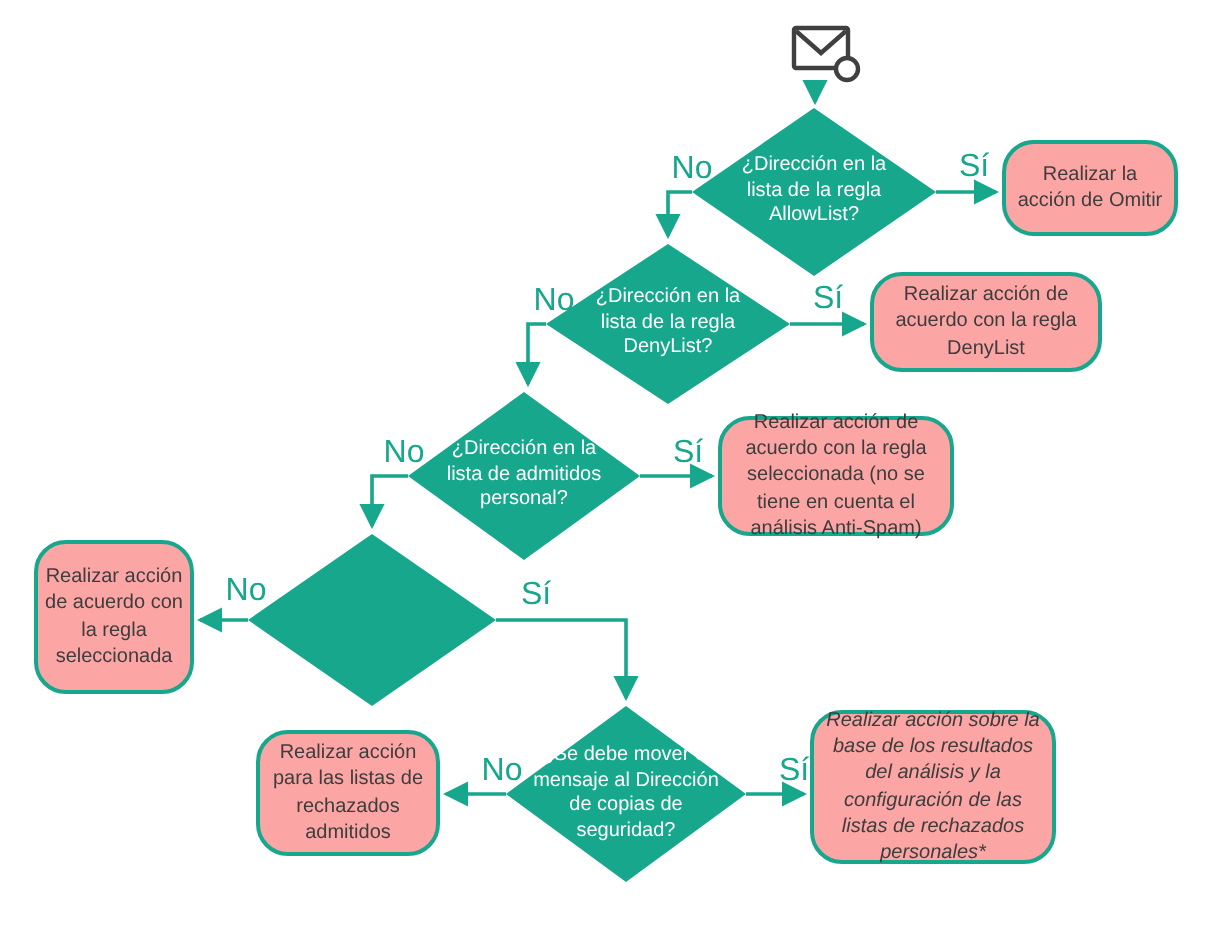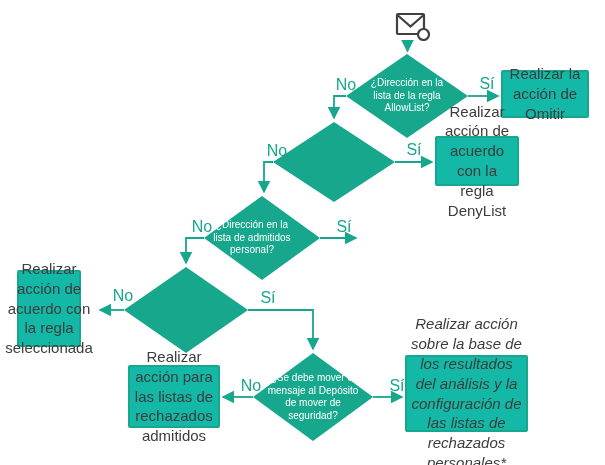--- a/index.html
+++ b/index.html
@@ -17,51 +17,51 @@
   .dtext {
     position: absolute; z-index: 2;
     display: flex; align-items: center; justify-content: center;
     text-align: center; color: #ffffff;
     font-size: 10px; line-height: 1.25;
   }
   .dtext span { display: block; }
 
   .abox {
     position: absolute; z-index: 2; box-sizing: border-box;
-    background: #14b8a6;
+    background: #fca5a5;
     border: 2px solid var(--accent);
-    border-radius: 2px;
+    border-radius: 16px;
     display: flex; align-items: center; justify-content: center;
     text-align: center; color: var(--textdark);
-    font-size: 15px; line-height: 1.32;
+    font-size: 10px; line-height: 1.32;
     padding: 3px;
   }
 
   .blabel {
     position: absolute; z-index: 2;
     transform: translate(-50%, -50%);
     color: var(--accent); font-size: 16px; white-space: nowrap; padding-left: 20px;
   }
 
   
   .t-d1 { left: 346px; top: 54px;  width: 122px; height: 84px; }
   .t-d2 { left: 273px; top: 122px; width: 122px; height: 80px; }
-  .t-d3 { left: 194px; top: 196px; width: 116px; height: 84px; }
+  .t-d3 { left: 204px; top: 196px; width: 116px; height: 84px; }
   .t-d4 { left: 124px; top: 267px; width: 124px; height: 86px; }
   .t-d5 { left: 253px; top: 353px; width: 120px; height: 88px; }
   .t-d1 span, .t-d2 span { width: 88px; }
   .t-d3 span { width: 92px; }
   .t-d4 span { width: 96px; }
   .t-d5 span { width: 100px; }
 
   
   .b1 { left: 501px; top: 70px;  width: 88px;  height: 48px; }
-  .b2 { left: 435px; top: 136px; width: 84px; height: 50px; }
+  .b2 { left: 435px; top: 136px; width: 116px; height: 50px; }
   .b3 { left: 359px; top: 208px; width: 118px; height: 60px; }
-  .b4 { left: 17px;  top: 270px; width: 64px;  height: 77px; }
+  .b4 { left: 17px;  top: 270px; width: 80px;  height: 77px; }
   .b5 { left: 128px; top: 365px; width: 92px;  height: 63px; }
   .b6 { left: 405px; top: 355px; width: 123px; height: 77px; font-style: italic; }
 
   
   .lno1 { left: 336px; top: 85px; }  .lsi1 { left: 477px; top: 84px; }
   .lno2 { left: 267px; top: 151px; } .lsi2 { left: 404px; top: 150px; }
   .lno3 { left: 192px; top: 227px; } .lsi3 { left: 334px; top: 227px; }
   .lno4 { left: 113px; top: 296px; } .lsi4 { left: 258px; top: 298px; }
   .lno5 { left: 241px; top: 386px; } .lsi5 { left: 387px; top: 386px; }
 </style>
@@ -98,32 +98,38 @@
     <polygon class="dshape" points="407,54 468,96 407,138 346,96"></polygon>
     <polygon class="dshape" points="334,122 395,162 334,202 273,162"></polygon>
     <polygon class="dshape" points="262,196 320,238 262,280 204,238"></polygon>
     <polygon class="dshape" points="186,267 248,310 186,353 124,310"></polygon>
     <polygon class="dshape" points="313,353 373,397 313,441 253,397"></polygon>
   </svg>
 
   <div class="dtext t-d1">
       <span>¿Dirección en la lista de la regla AllowList?</span>
     </div>
+  <div class="dtext t-d2">
+      <span>¿Dirección en la lista de la regla DenyList?</span>
+    </div>
   <div class="dtext t-d3">
       <span>¿Dirección en la lista de admitidos personal?</span>
     </div>
   <div class="dtext t-d5">
-      <span>¿Se debe mover el mensaje al Depósito de mover de seguridad?</span>
+      <span>¿Se debe mover el mensaje al Dirección de copias de seguridad?</span>
     </div>
 
   <div class="abox b1">
       <span>Realizar la acción de Omitir</span>
     </div>
   <div class="abox b2">
       <span>Realizar acción de acuerdo con la regla DenyList</span>
+    </div>
+  <div class="abox b3">
+      <span>Realizar acción de acuerdo con la regla seleccionada (no se tiene en cuenta el análisis Anti-Spam)</span>
     </div>
   <div class="abox b4">
       <span>Realizar acción de acuerdo con la regla seleccionada</span>
     </div>
   <div class="abox b5">
       <span>Realizar acción para las listas de rechazados admitidos</span>
     </div>
   <div class="abox b6">
       <span>Realizar acción sobre la base de los resultados del análisis y la configuración de las listas de rechazados personales*</span>
     </div>

